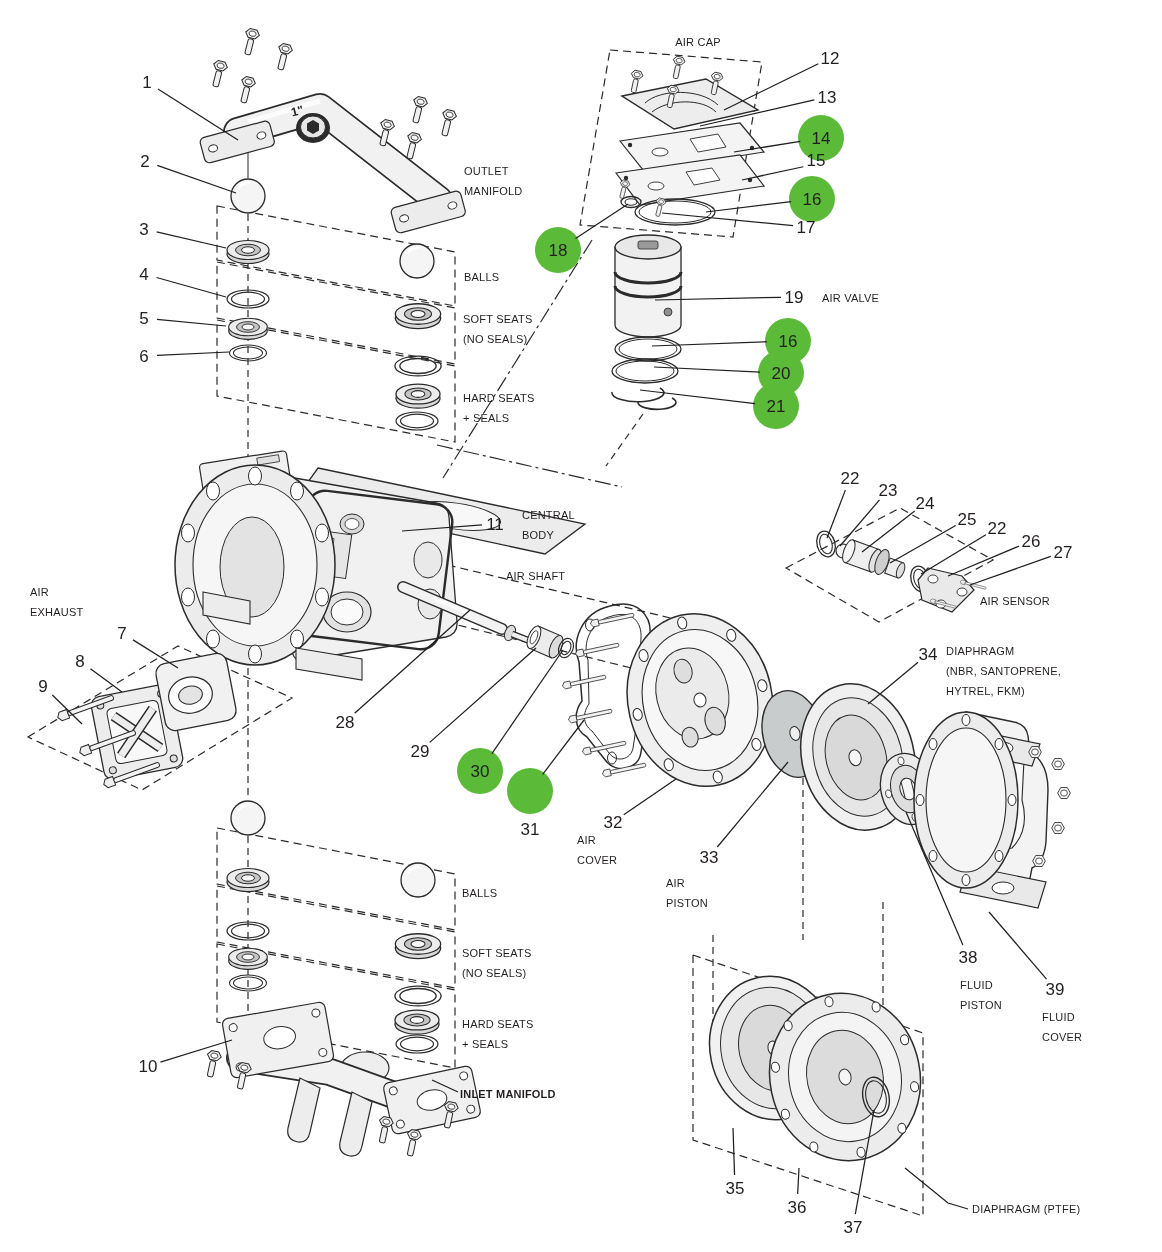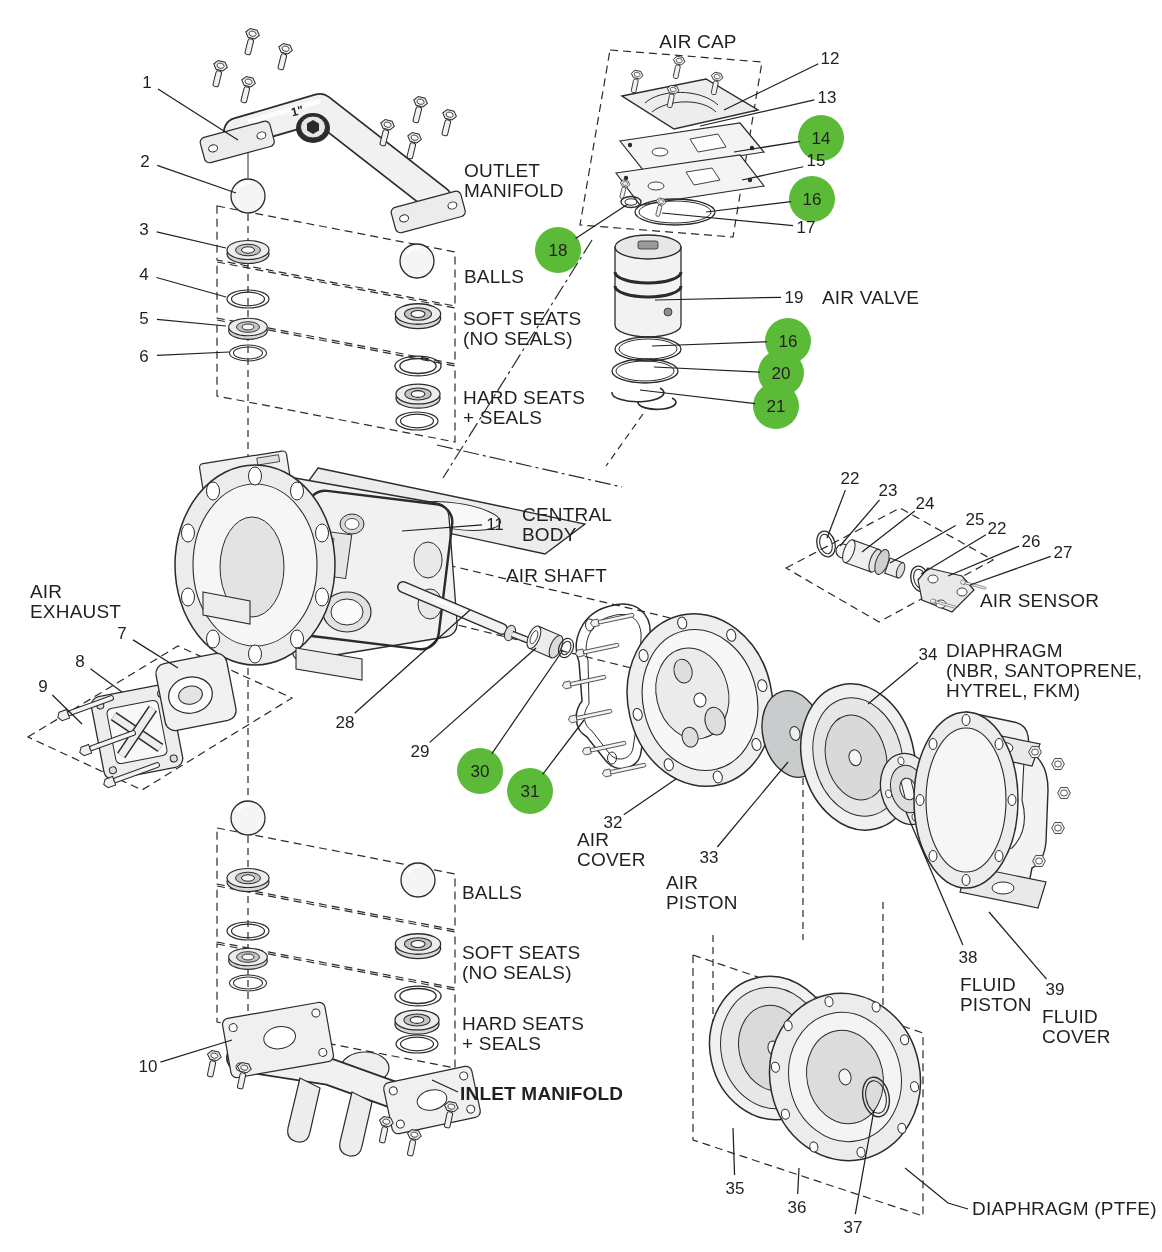--- a/index.html
+++ b/index.html
@@ -2,21 +2,21 @@
 <html><head>
 <meta charset="utf-8">
 <style>
   html,body{margin:0;padding:0;background:#fff;}
   .stage{position:relative;width:1162px;height:1252px;background:#ffffff;overflow:hidden;
          font-family:"Liberation Sans", sans-serif;color:#231f20;}
   svg.layer{position:absolute;left:0;top:0;}
   #art{z-index:0;}
   #overlay-svg{z-index:2;}
   #annotations{position:absolute;left:0;top:0;width:1162px;height:1252px;z-index:3;}
-  .plabel{position:absolute;font-size:19px;line-height:20px;letter-spacing:.2px;white-space:nowrap;}
+  .plabel{position:absolute;font-size:11px;line-height:20px;letter-spacing:.2px;white-space:nowrap;}
   .plabel.center{transform:translateX(-50%);text-align:center;}
   .callout{position:absolute;transform:translate(-50%,-50%);font-size:17px;line-height:17px;}
   .marking{position:absolute;font-size:12px;font-weight:bold;}
 </style>
 </head>
 <body>
 
 <div class="stage">
 
 <svg id="art" class="layer" width="1162" height="1252" viewBox="0 0 1162 1252">
@@ -512,28 +512,28 @@
       <div class="callout" style="left: 812px; top: 199px;">16</div>
       <div class="callout" style="left: 806px; top: 227px;">17</div>
       <div class="callout" style="left: 558px; top: 250px;">18</div>
       <div class="callout" style="left: 794px; top: 297px;">19</div>
       <div class="callout" style="left: 788px; top: 341px;">16</div>
       <div class="callout" style="left: 781px; top: 373px;">20</div>
       <div class="callout" style="left: 776px; top: 406px; text-align: center;">21</div>
       <div class="callout" style="left: 850px; top: 478px;">22</div>
       <div class="callout" style="left: 888px; top: 490px;">23</div>
       <div class="callout" style="left: 925px; top: 503px;">24</div>
-      <div class="callout" style="left: 967px; top: 519px; margin-left: 8px;">25</div>
+      <div class="callout" style="left: 967px; top: 519px;">25</div>
       <div class="callout" style="left: 997px; top: 528px;">22</div>
       <div class="callout" style="left: 1031px; top: 541px;">26</div>
       <div class="callout" style="left: 1063px; top: 552px;">27</div>
       <div class="callout" style="left: 345px; top: 722px;">28</div>
       <div class="callout" style="left: 420px; top: 751px;">29</div>
       <div class="callout" style="left: 480px; top: 771px;">30</div>
-      <div class="callout" style="left: 530px; top: 791px;">31</div>
+      <div class="callout" style="left: 530px; top: 829px;">31</div>
       <div class="callout" style="left: 613px; top: 822px;">32</div>
       <div class="callout" style="left: 709px; top: 857px;">33</div>
       <div class="callout" style="left: 928px; top: 654px;">34</div>
       <div class="callout" style="left: 735px; top: 1188px;">35</div>
       <div class="callout" style="left: 797px; top: 1207px;">36</div>
       <div class="callout" style="left: 853px; top: 1227px;">37</div>
       <div class="callout" style="left: 968px; top: 957px;">38</div>
       <div class="callout" style="left: 1055px; top: 989px;">39</div>
       <div class="plabel center" style="left: 698px; top: 32px;">
         <div>AIR CAP</div>

